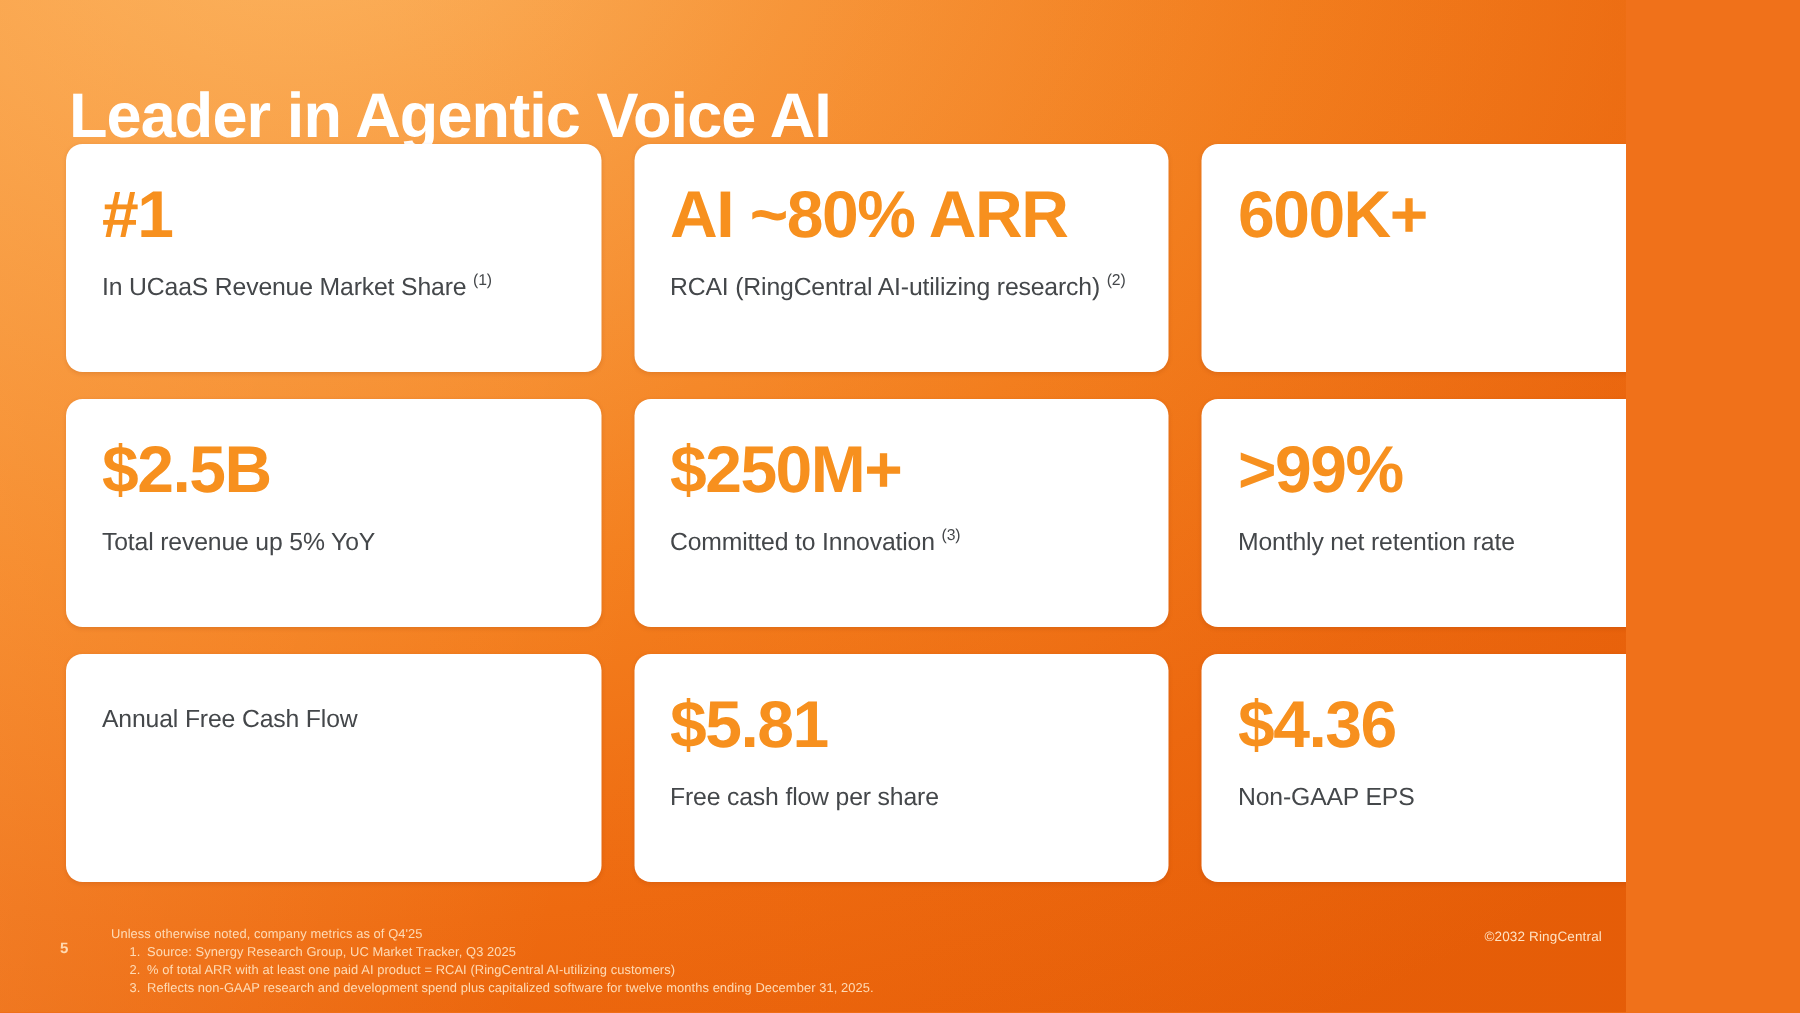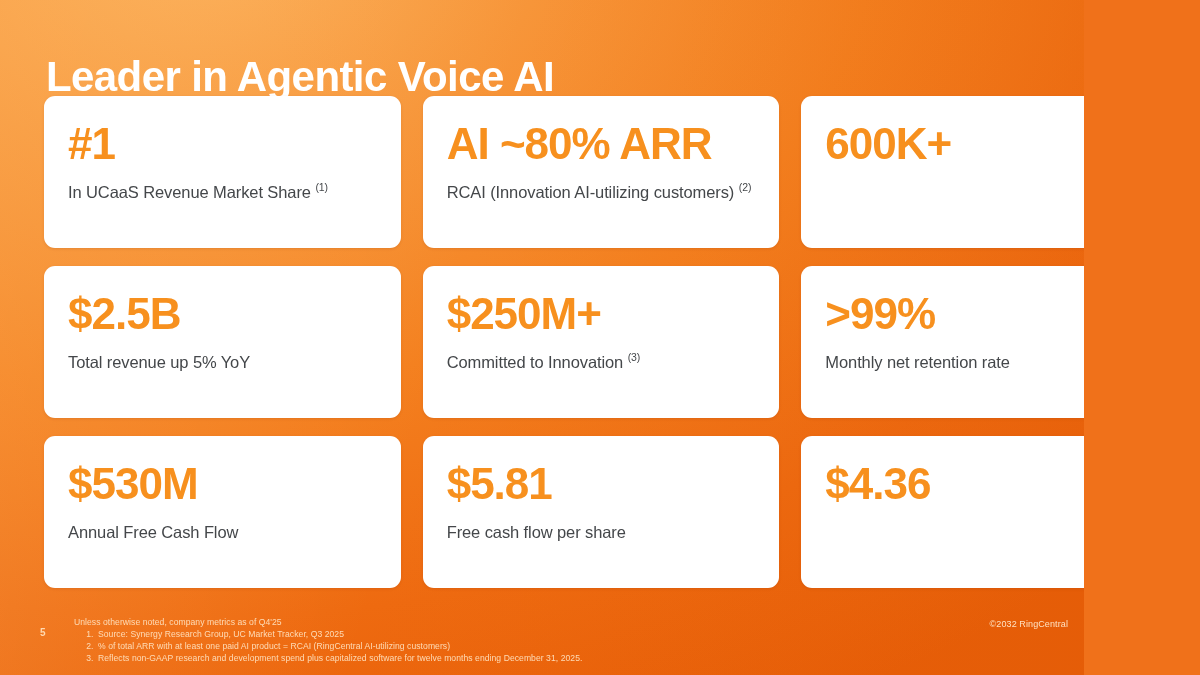--- a/index.html
+++ b/index.html
@@ -136,21 +136,21 @@
 
   <div class="card-grid">
 
     <div class="card">
       <div class="card-metric">#1</div>
       <div class="card-desc"><span>In UCaaS Revenue Market Share</span> <span class="fn">(1)</span></div>
     </div>
 
     <div class="card">
       <div class="card-metric">AI ~80% ARR</div>
-      <div class="card-desc"><span>RCAI (Innovation AI-utilizing customers)</span> <span class="fn">(2)</span></div>
+      <div class="card-desc"><span>RCAI (RingCentral AI-utilizing research)</span> <span class="fn">(2)</span></div>
     </div>
 
     <div class="card">
       <div class="card-metric">600K+</div>
     </div>
 
     <div class="card">
       <div class="card-metric">$2.5B</div>
       <div class="card-desc"><span>Total revenue up 5% YoY</span> <span class="fn"></span></div>
     </div>
@@ -159,31 +159,31 @@
       <div class="card-metric">$250M+</div>
       <div class="card-desc"><span>Committed to Innovation</span> <span class="fn">(3)</span></div>
     </div>
 
     <div class="card">
       <div class="card-metric">&gt;99%</div>
       <div class="card-desc"><span>Monthly net retention rate</span> <span class="fn"></span></div>
     </div>
 
     <div class="card">
-      <div class="card-metric">$530M</div>
       <div class="card-desc"><span>Annual Free Cash Flow</span> <span class="fn"></span></div>
     </div>
 
     <div class="card">
       <div class="card-metric">$5.81</div>
       <div class="card-desc"><span>Free cash flow per share</span> <span class="fn"></span></div>
     </div>
 
     <div class="card">
       <div class="card-metric">$4.36</div>
+      <div class="card-desc"><span>Non-GAAP EPS</span> <span class="fn"></span></div>
     </div>
 
   </div>
 
   <div class="footer">
     <div class="page-number">5</div>
     <div class="footnotes">
       <div class="lead">Unless otherwise noted, company metrics as of Q4'25</div>
       <ol>
         <li>Source: Synergy Research Group, UC Market Tracker, Q3 2025</li>

